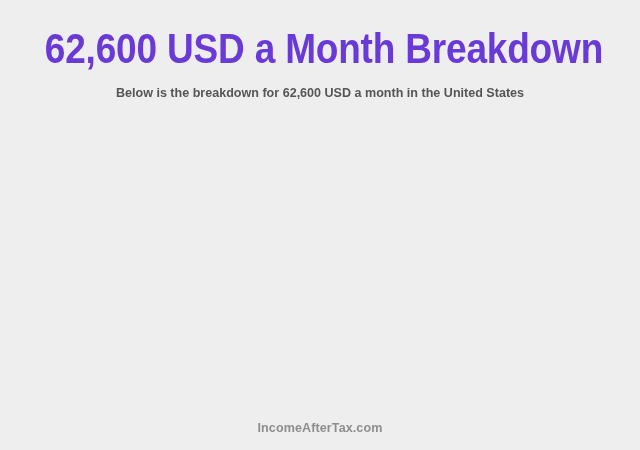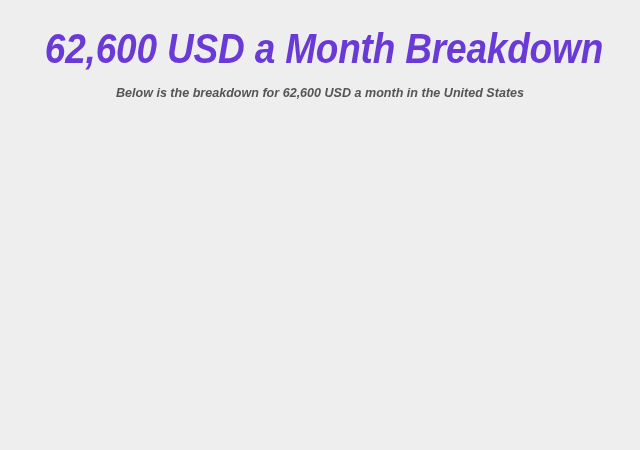--- a/index.html
+++ b/index.html
@@ -14,21 +14,20 @@
     font-family: "Liberation Sans", "DejaVu Sans", sans-serif;
     overflow: hidden;
   }
 
   .page {
     position: relative;
     width: 640px;
     height: 450px;
     background: #eeeeee;
     box-sizing: border-box;
-    font-style: italic;
   }
 
   
   .header {
     position: absolute;
     left: 0;
     top: 0;
     width: 640px;
     text-align: center;
   }
@@ -116,14 +115,17 @@
 
   <div class="header">
     <h1 class="chart-title">62,600 USD a Month Breakdown</h1>
     <p class="chart-subtitle">Below is the breakdown for 62,600 USD a month in the United States</p>
   </div>
 
   <div class="plot-area">
     <span class="plot-empty">Plot body is blank in this screenshot - no bars, axes, tick labels or legend were rendered.</span>
   </div>
 
+  <div class="footer">
+    <p class="footer-credit">IncomeAfterTax.com</p>
+  </div>
 
 </div>
 
 </body></html>

